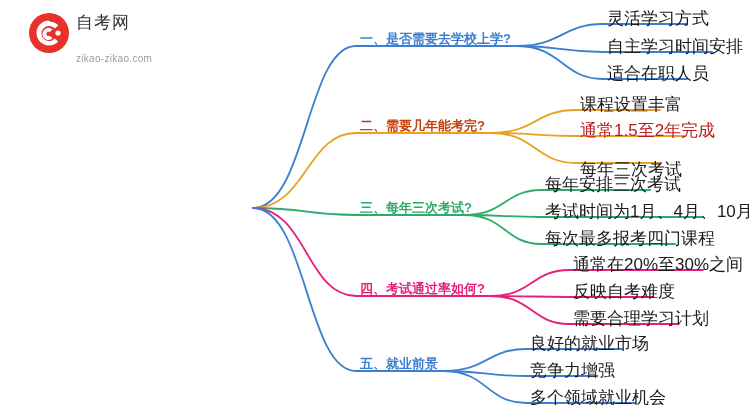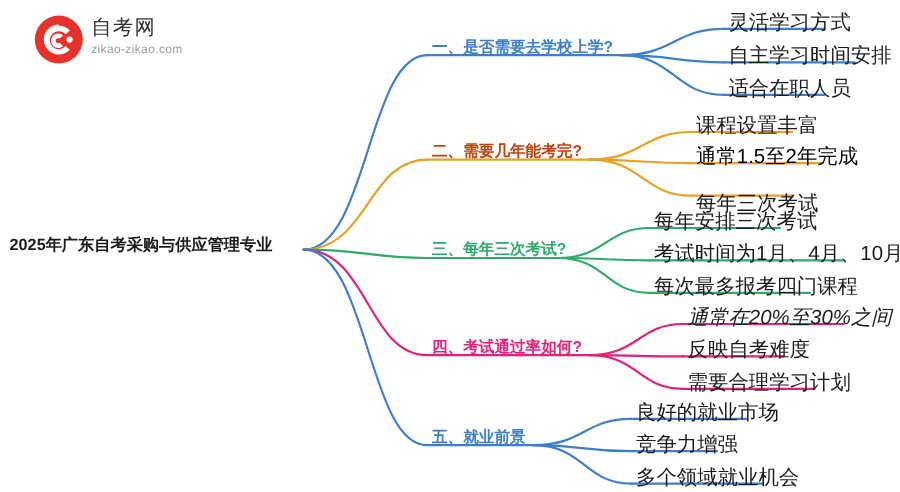--- a/index.html
+++ b/index.html
@@ -35,21 +35,21 @@
   .logo-text {
     position: absolute;
     left: 48px; top: 2px;
     font-size: 17px;
     color: #333333;
     letter-spacing: 1px;
     line-height: 22px;
   }
   .logo-sub {
     position: absolute;
-    left: 48px; top: 25px;
+    left: 48px; top: 42px;
     font-size: 10px;
     color: #9a9a9a;
     letter-spacing: 0.3px;
     line-height: 14px;
   }
   
   .node {
     position: absolute;
     white-space: nowrap;
     line-height: 1.1;
@@ -123,37 +123,36 @@
         <path d="M 356 371 L 444 371" stroke="#3c7fd0" fill="none" stroke-width="1.8" stroke-linecap="round"></path>
         <path d="M 444 371 C 487 371, 487 349, 526 349" stroke="#3c7fd0" fill="none" stroke-width="1.8" stroke-linecap="round"></path>
         <path d="M 526 349 L 622.5 349" stroke="#3c7fd0" fill="none" stroke-width="1.8" stroke-linecap="round"></path>
         <path d="M 444 371 C 487 371, 487 376, 526 376" stroke="#3c7fd0" fill="none" stroke-width="1.8" stroke-linecap="round"></path>
         <path d="M 526 376 L 597.5 376" stroke="#3c7fd0" fill="none" stroke-width="1.8" stroke-linecap="round"></path>
         <path d="M 444 371 C 487 371, 487 403, 526 403" stroke="#3c7fd0" fill="none" stroke-width="1.8" stroke-linecap="round"></path>
         <path d="M 526 403 L 635 403" stroke="#3c7fd0" fill="none" stroke-width="1.8" stroke-linecap="round"></path>
       </g>
   </svg>
 
-  <div class="node root-node">2025年广东自考采购与供应管理专业</div>
 
   <div id="nodes-layer">
       <div class="node branch-node" style="left: 360px; top: 32px; color: rgb(60, 127, 208);">一、是否需要去学校上学?</div>
       <div class="node leaf-node" style="left: 607px; top: 10px; color: rgb(26, 26, 26);">灵活学习方式</div>
       <div class="node leaf-node" style="left: 607px; top: 38px; color: rgb(26, 26, 26);">自主学习时间安排</div>
       <div class="node leaf-node" style="left: 607px; top: 65px; color: rgb(26, 26, 26);">适合在职人员</div>
       <div class="node branch-node" style="left: 360px; top: 119px; color: #c2410c;">二、需要几年能考完?</div>
       <div class="node leaf-node" style="left: 580px; top: 96px; color: rgb(26, 26, 26);">课程设置丰富</div>
-      <div class="node leaf-node" style="left: 580px; top: 122px; color: #000000;">通常1.5至2年完成</div>
+      <div class="node leaf-node" style="left: 580px; top: 122px; color: #b91c1c;">通常1.5至2年完成</div>
       <div class="node leaf-node" style="left: 580px; top: 149px; color: rgb(26, 26, 26); margin-top: 12px;">每年三次考试</div>
       <div class="node branch-node" style="left: 360px; top: 201px; color: rgb(46, 171, 107);">三、每年三次考试?</div>
       <div class="node leaf-node" style="left: 545px; top: 176px; color: rgb(26, 26, 26);">每年安排三次考试</div>
       <div class="node leaf-node" style="left: 545px; top: 203px; color: rgb(26, 26, 26);">考试时间为1月、4月、10月</div>
       <div class="node leaf-node" style="left: 545px; top: 230px; color: rgb(26, 26, 26);">每次最多报考四门课程</div>
       <div class="node branch-node" style="left: 360px; top: 282px; color: rgb(229, 31, 122);">四、考试通过率如何?</div>
-      <div class="node leaf-node" style="left: 573px; top: 256px; color: rgb(26, 26, 26); font-style: italic;">通常在20%至30%之间</div>
+      <div class="node leaf-node" style="left: 573px; top: 256px; color: rgb(26, 26, 26);">通常在20%至30%之间</div>
       <div class="node leaf-node" style="left: 573px; top: 283px; color: rgb(26, 26, 26);">反映自考难度</div>
       <div class="node leaf-node" style="left: 573px; top: 310px; color: rgb(26, 26, 26);">需要合理学习计划</div>
       <div class="node branch-node" style="left: 360px; top: 357px; color: rgb(60, 127, 208);">五、就业前景</div>
       <div class="node leaf-node" style="left: 530px; top: 335px; color: rgb(26, 26, 26);">良好的就业市场</div>
       <div class="node leaf-node" style="left: 530px; top: 362px; color: rgb(26, 26, 26);">竞争力增强</div>
       <div class="node leaf-node" style="left: 530px; top: 389px; color: rgb(26, 26, 26);">多个领域就业机会</div>
     </div>
 
 </div>
 

